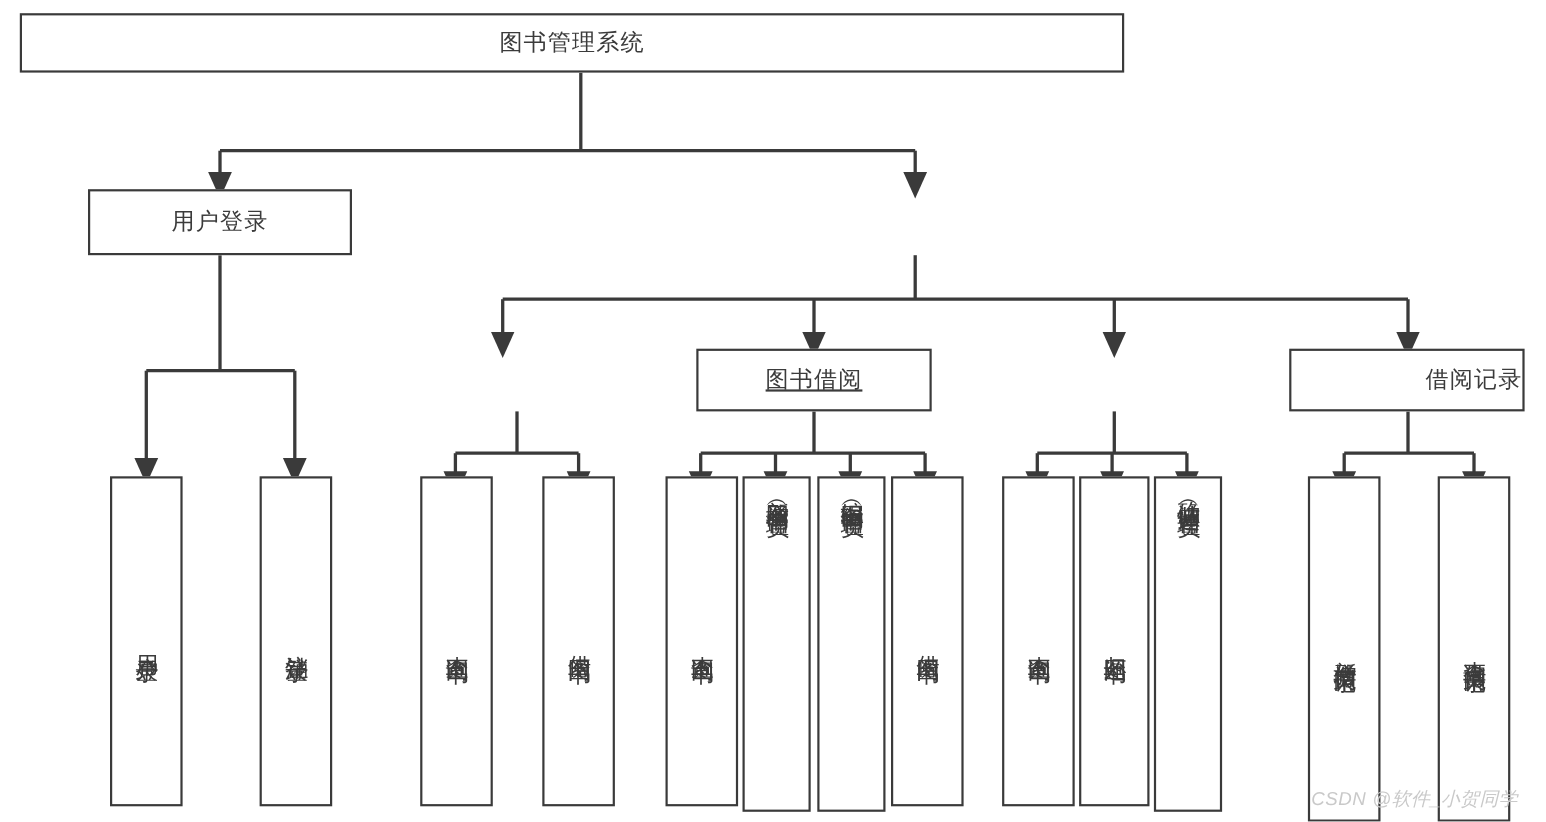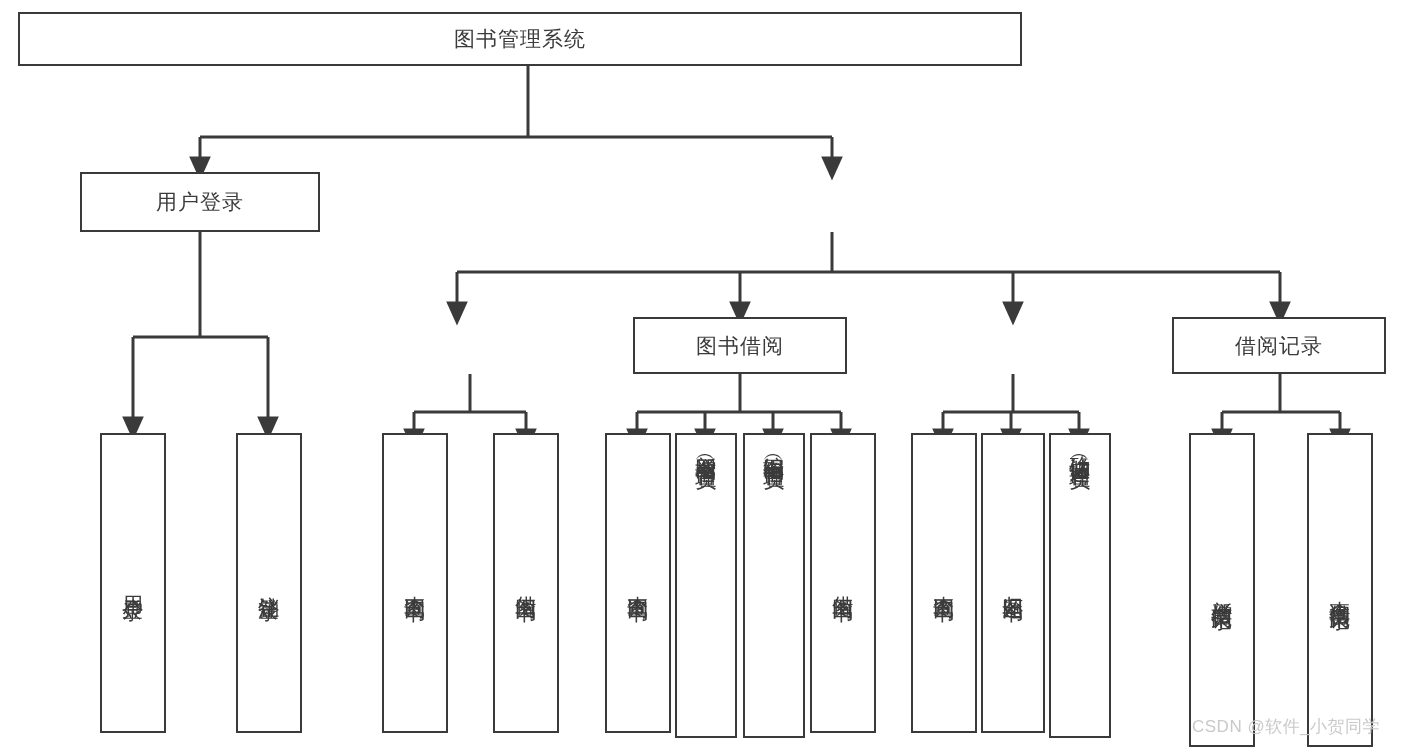--- a/index.html
+++ b/index.html
@@ -57,20 +57,21 @@
     align-items: center;
     padding-top: 0;
   }
   .watermark {
     position: absolute;
     color: #c9c9c9;
     font-size: 17px;
     letter-spacing: 0.5px;
     white-space: nowrap;
     pointer-events: none;
+    font-style: italic;
   }
 </style>
 </head>
 <body>
 
 <div id="canvas">
 
   <svg id="edges" viewBox="0 0 1405 747" xmlns="http://www.w3.org/2000/svg">
     <defs>
       <marker id="arrow" markerWidth="9" markerHeight="9" refX="1.2" refY="4.2" orient="auto" markerUnits="strokeWidth">
@@ -122,24 +123,24 @@
   </svg>
 
   <div class="node h" style="left:18px; top:12px; width:1004px; height:54px;">
     <span class="label">图书管理系统</span>
   </div>
 
   <div class="node h" style="left:80px; top:172px; width:240px; height:60px;">
     <span class="label">用户登录</span>
   </div>
 
-  <div class="node h" style="left:633px; top:317px; width:214px; height:57px;">
+  <div class="node h" style="left:633px; top:317px; width:214px; height:57px;text-decoration:underline;">
     <span class="label">图书借阅</span>
   </div>
-  <div class="node h" style="left:1172px; top:317px; width:214px; height:57px;">
+  <div class="node h" style="left:1172px; top:317px; width:214px; height:57px;justify-content:flex-end;">
     <span class="label">借阅记录</span>
   </div>
 
   <div class="node v mid" style="left:100px; top:433px; width:66px; height:300px;">
     <span class="label">用户登录</span>
   </div>
   <div class="node v mid" style="left:236px; top:433px; width:66px; height:300px;">
     <span class="label">注销登录</span>
   </div>
 

